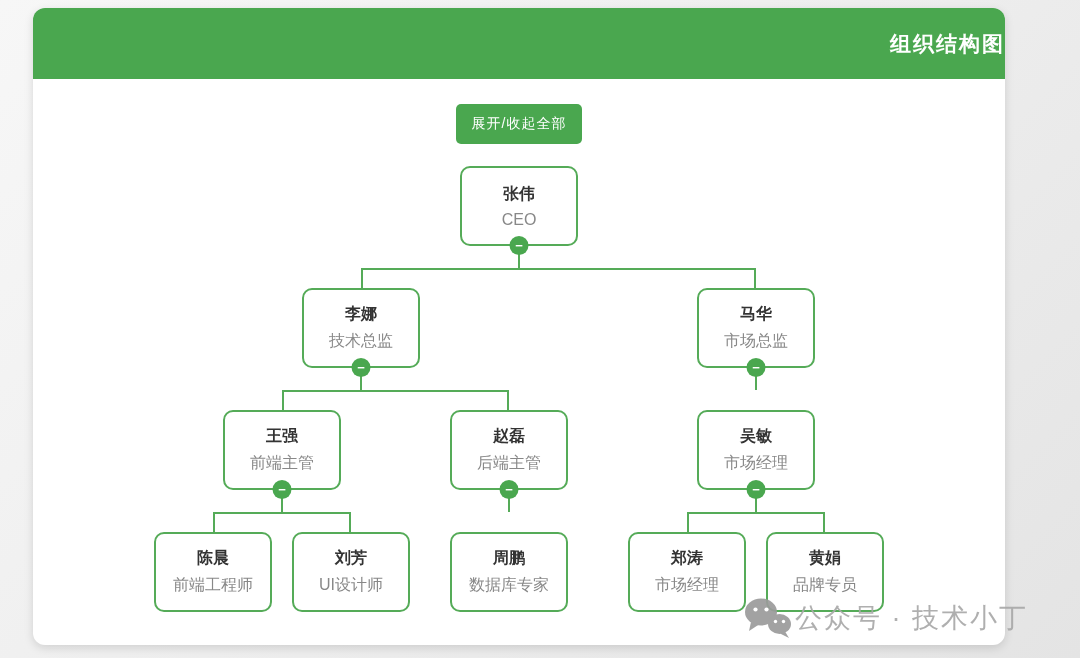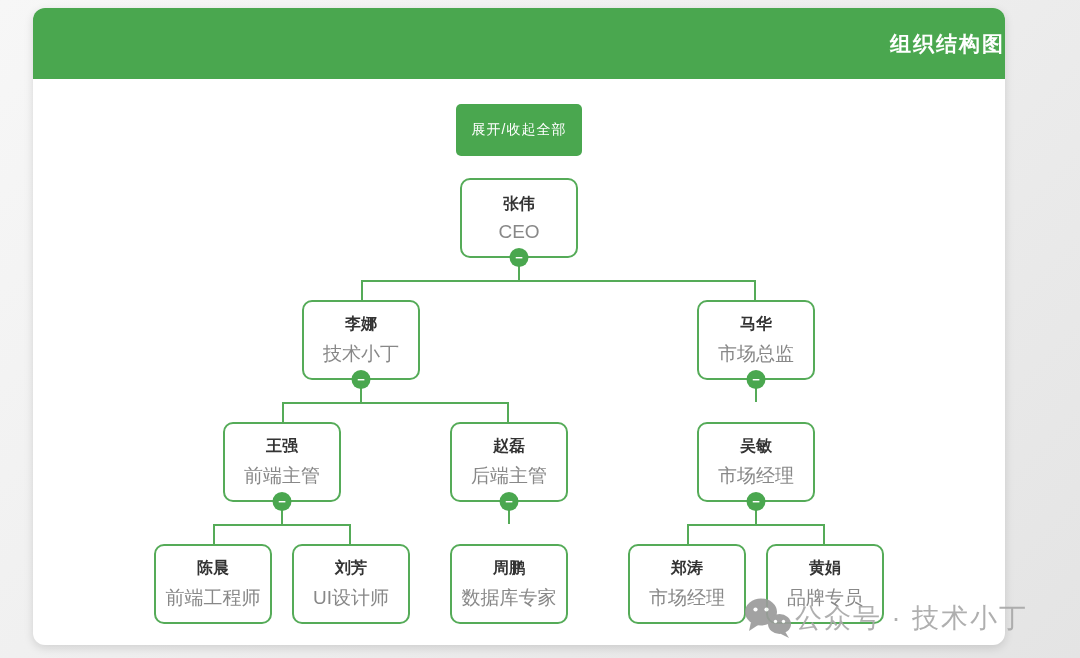--- a/index.html
+++ b/index.html
@@ -26,21 +26,21 @@
     display:flex;align-items:center;justify-content:flex-end;
   }
   .card-header h1{
     margin:0;color:#ffffff;font-size:21px;font-weight:bold;letter-spacing:2px;
   }
   .card-body{
     padding-top:25px;display:flex;flex-direction:column;align-items:center;
   }
   .toggle-all{
     background:var(--accent);color:#fff;border:none;border-radius:5px;
-    padding:4px 16px;height:52px;font-size:14px;cursor:pointer;
+    padding:4px 16px;height:40px;font-size:14px;cursor:pointer;
     font-family:inherit;letter-spacing:1px;
   }
   
   .tree{margin-top:22px;}
   .tree ul{
     display:flex;justify-content:center;align-items:flex-start;
     list-style:none;margin:0;padding:22px 0 0 0;position:relative;
   }
   .tree>ul{padding-top:0;}
   .tree li{
@@ -65,21 +65,21 @@
     width:0;height:22px;border-left:2px solid var(--line);
   }
   
   .node{
     position:relative;width:118px;height:80px;background:#fff;
     border:2px solid var(--line);border-radius:10px;
     display:flex;flex-direction:column;align-items:center;justify-content:center;
     gap:6px;z-index:1;
   }
   .node-name{font-size:16px;font-weight:bold;color:var(--name);}
-  .node-title{font-size:19px;color:var(--title);}
+  .node-title{font-size:16px;color:var(--title);}
   .toggle{
     position:absolute;left:50%;bottom:-11px;transform:translateX(-50%);
     width:19px;height:19px;background:var(--accent);border-radius:50%;
     display:flex;align-items:center;justify-content:center;
     color:#fff;font-size:13px;font-weight:bold;line-height:1;
     cursor:pointer;z-index:2;
   }
   
   .watermark{
     position:absolute;left:744px;top:597px;display:flex;align-items:center;gap:3px;
@@ -102,21 +102,21 @@
         <li>
           <div class="node">
             <div class="node-name">张伟</div>
             <div class="node-title">CEO</div>
             <span class="toggle">−</span>
           </div>
           <ul>
             <li>
               <div class="node">
                 <div class="node-name">李娜</div>
-                <div class="node-title">技术小丁</div>
+                <div class="node-title">技术总监</div>
                 <span class="toggle">−</span>
               </div>
               <ul>
                 <li>
                   <div class="node">
                     <div class="node-name">王强</div>
                     <div class="node-title">前端主管</div>
                     <span class="toggle">−</span>
                   </div>
                   <ul>

